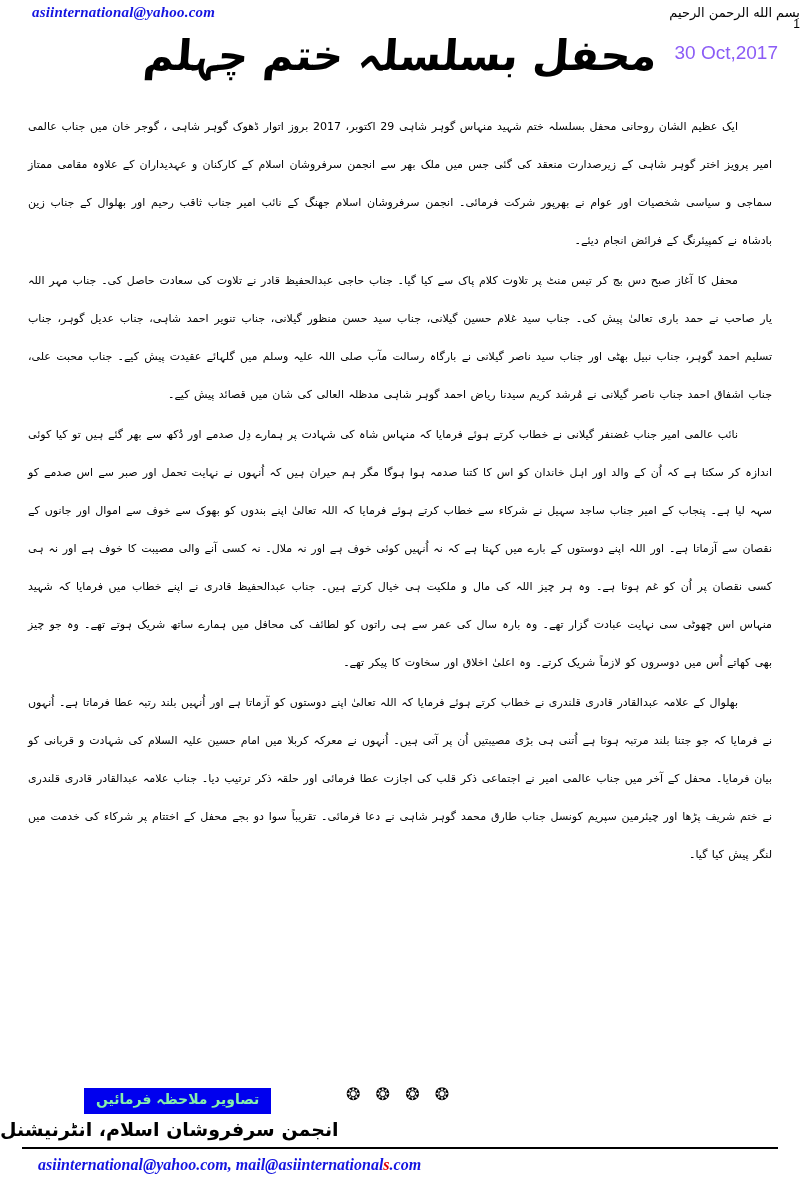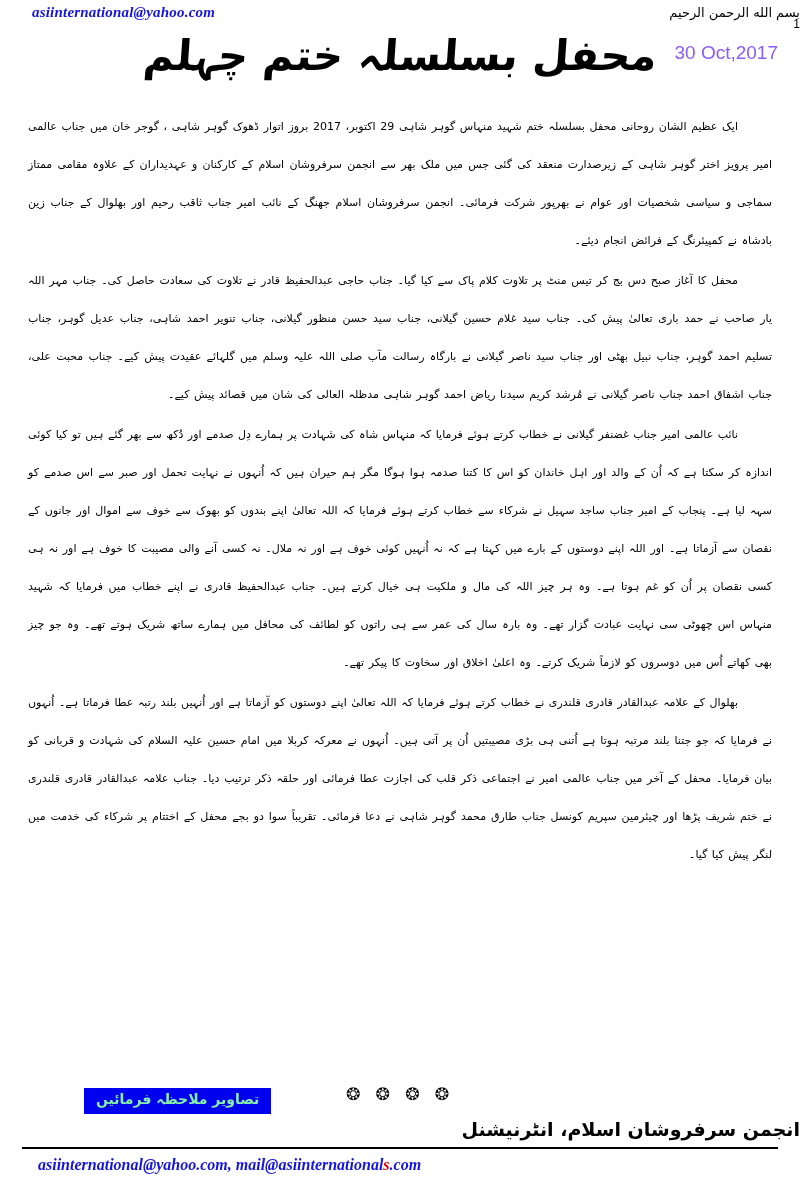--- a/index.html
+++ b/index.html
@@ -155,21 +155,21 @@
     right: 0;
     text-align: center;
     font-family: "DejaVu Sans", sans-serif;
     font-size: 17px;
     color: #000000;
     letter-spacing: 5px;
     direction: ltr;
   }
 
   .org-name {
-    text-align: right;
+    text-align: left;
     direction: rtl;
     font-family: "DejaVu Sans", sans-serif;
     font-size: 19px;
     font-weight: bold;
     color: #000000;
     margin-top: 2px;
     letter-spacing: 0.2px;
     white-space: nowrap;
   }
 

